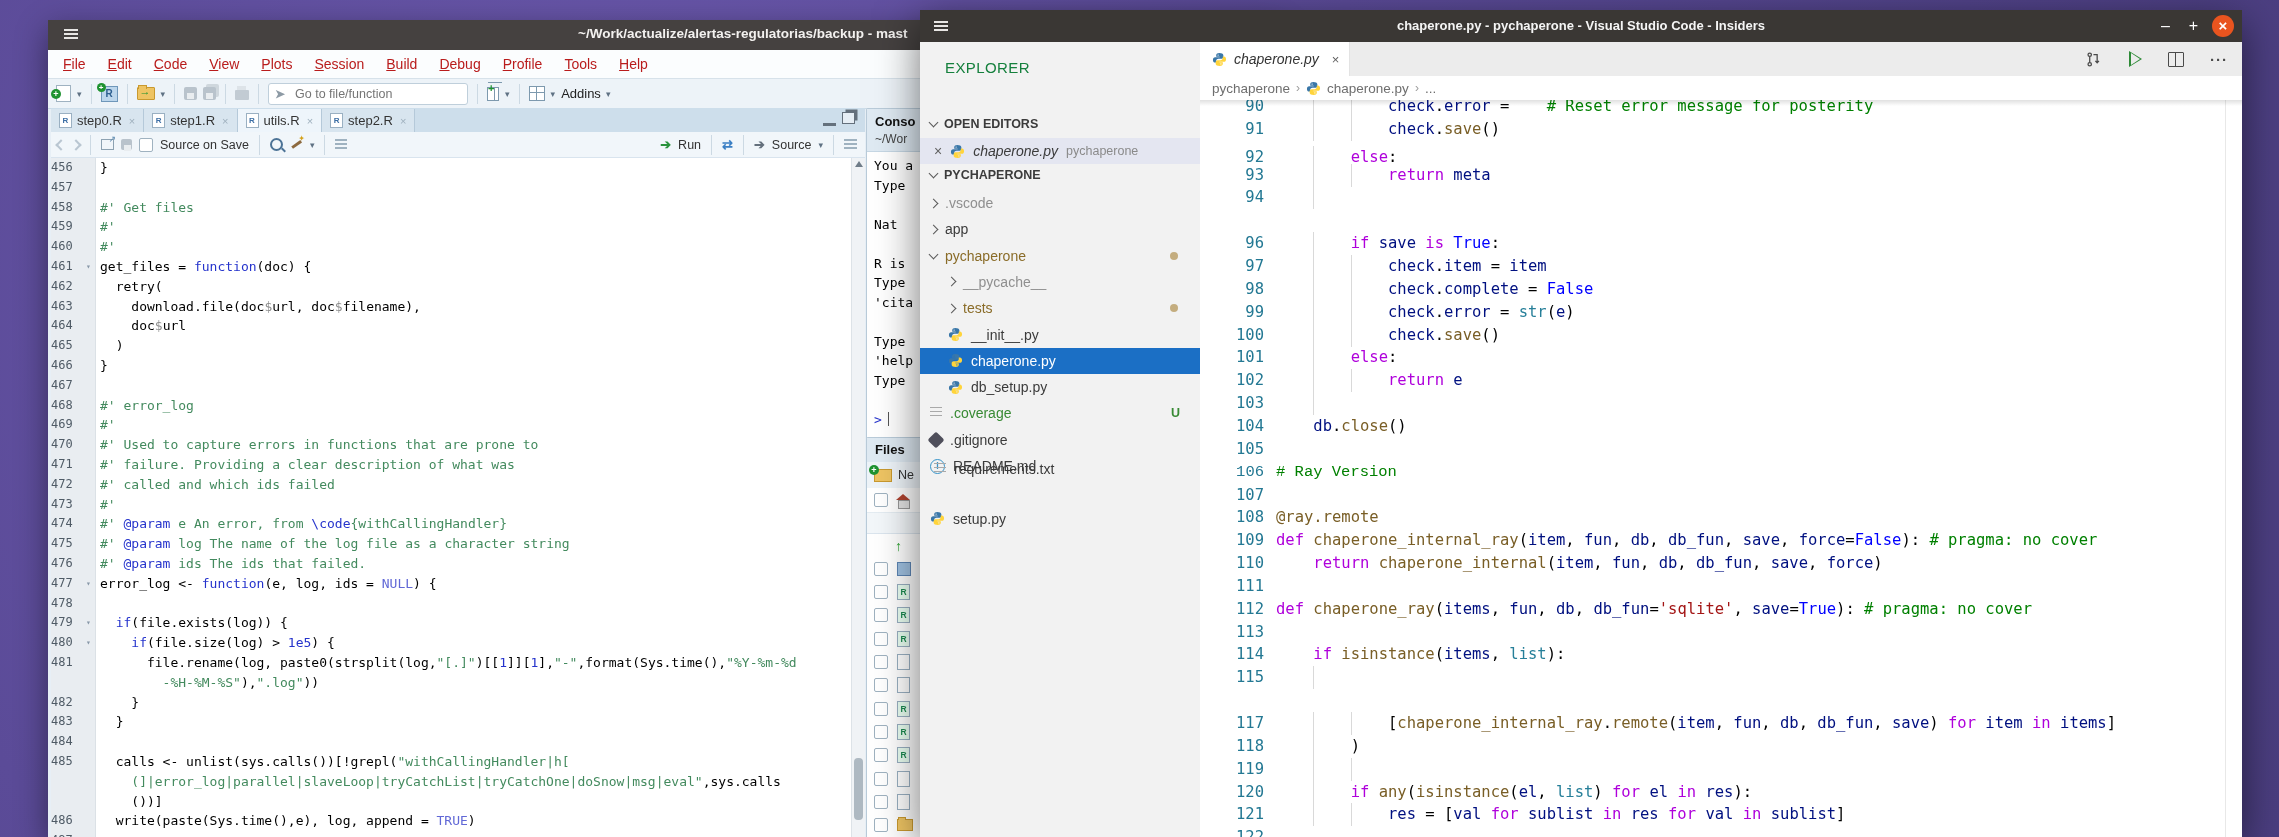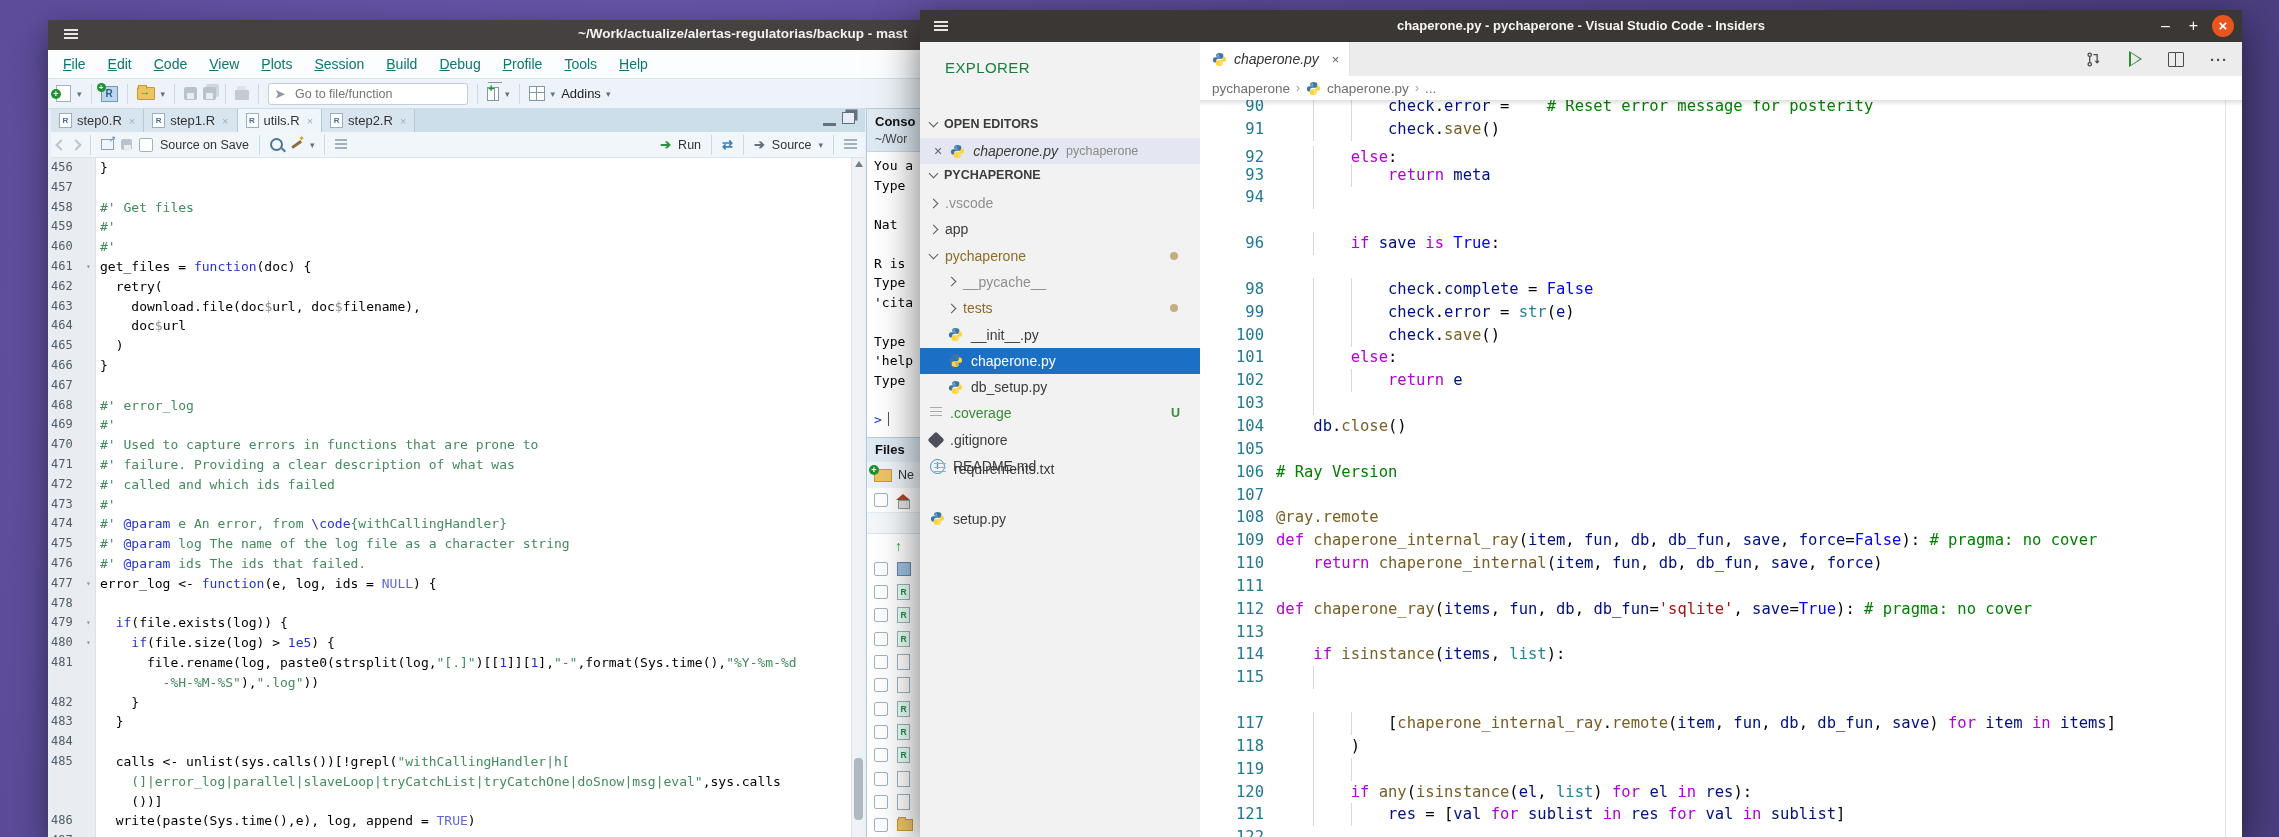--- a/index.html
+++ b/index.html
@@ -12,21 +12,21 @@
       box-shadow:0 10px 30px rgba(0,0,0,.45);z-index:1;}
   .rs-title{position:absolute;left:0;top:0;right:0;height:30px;background:#454140;color:#f3f1ef;}
   .rs-title .ham{position:absolute;left:16px;top:8px;width:14px;height:12px;}
   .bars, .bars::before, .bars::after{display:block;width:14px;height:2px;background:#e8e6e4;content:"";}
   .bars{position:relative;top:1px;}
   .bars::before{position:absolute;top:4px;}
   .bars::after{position:absolute;top:8px;}
   .rs-title .ttl{position:absolute;left:530px;top:6px;font-size:13.5px;font-weight:bold;white-space:nowrap;}
   .rs-menu{position:absolute;left:0;top:30px;right:0;height:28px;background:#fbfdfe;border-bottom:1px solid #d7e2ea;
       display:flex;align-items:center;padding-left:4px;}
-  .rs-menu-item{padding:0 11px;font-size:14px;color:#0f766e;}
+  .rs-menu-item{padding:0 11px;font-size:14px;color:#b91c1c;}
   .rs-toolbar{position:absolute;left:0;top:59px;right:0;height:29px;background:#edf3f8;border-bottom:1px solid #ccdbe6;
       display:flex;align-items:center;padding-left:8px;gap:6px;}
   .tsep{width:1px;height:20px;background:#ccd9e3;margin:0 3px;}
   .caret{font-size:9px;color:#5f7183;}
   .ticon{display:inline-block;position:relative;}
   .i-newfile{width:13px;height:15px;background:#fff;border:1px solid #9fb2c1;}
   .i-newfile::before{content:"+";position:absolute;left:-6px;top:3px;width:10px;height:10px;border-radius:50%;
       background:#1f9331;color:#fff;font-size:9px;line-height:10px;text-align:center;font-weight:bold;}
   .i-proj{width:15px;height:14px;background:#bcd6ec;border:1px solid #6f97ba;color:#2c5e8f;font-size:10px;font-weight:bold;
       text-align:center;line-height:14px;}
@@ -557,29 +557,30 @@
           <span class="sep">›</span>
           <span>...</span>
         </div>
       <div class="vs-code" id="vsCode">
           <div class="vs-row" style="top: -5px;"><span class="num">90</span><span class="guide" style="left: 113.3px;"></span><span class="guide" style="left: 150.6px;"></span><span class="code"><span class="vc-v">            check</span><span class="vc-p">.</span><span class="vc-v">error</span><span class="vc-p"> =    </span><span class="vc-m"># Reset error message for posterity</span></span></div>
           <div class="vs-row" style="top: 17.9px;"><span class="num">91</span><span class="guide" style="left: 113.3px;"></span><span class="guide" style="left: 150.6px;"></span><span class="code"><span class="vc-v">            check</span><span class="vc-p">.</span><span class="vc-f">save</span><span class="vc-p">()</span></span></div>
           <div class="vs-row" style="top: 46px;"><span class="num">92</span><span class="guide" style="left: 113.3px;"></span><span class="code"><span class="vc-k">        else</span><span class="vc-p">:</span></span></div>
           <div class="vs-row" style="top: 63.6px;"><span class="num">93</span><span class="guide" style="left: 113.3px;"></span><span class="guide" style="left: 150.6px;"></span><span class="code"><span class="vc-k">            return</span><span class="vc-p"> </span><span class="vc-v">meta</span></span></div>
           <div class="vs-row" style="top: 86.4px;"><span class="num">94</span><span class="guide" style="left: 113.3px;"></span><span class="code"></span></div>
           <div class="vs-row" style="top: 132.1px;"><span class="num">96</span><span class="guide" style="left: 113.3px;"></span><span class="code"><span class="vc-k">        if</span><span class="vc-p"> </span><span class="vc-v">save</span><span class="vc-p"> </span><span class="vc-k">is</span><span class="vc-p"> </span><span class="vc-b">True</span><span class="vc-p">:</span></span></div>
+          <div class="vs-row" style="top: 155px;"><span class="num">97</span><span class="guide" style="left: 113.3px;"></span><span class="guide" style="left: 150.6px;"></span><span class="code"><span class="vc-v">            check</span><span class="vc-p">.</span><span class="vc-v">item</span><span class="vc-p"> = </span><span class="vc-v">item</span></span></div>
           <div class="vs-row" style="top: 177.8px;"><span class="num">98</span><span class="guide" style="left: 113.3px;"></span><span class="guide" style="left: 150.6px;"></span><span class="code"><span class="vc-v">            check</span><span class="vc-p">.</span><span class="vc-v">complete</span><span class="vc-p"> = </span><span class="vc-b">False</span></span></div>
           <div class="vs-row" style="top: 200.7px;"><span class="num">99</span><span class="guide" style="left: 113.3px;"></span><span class="guide" style="left: 150.6px;"></span><span class="code"><span class="vc-v">            check</span><span class="vc-p">.</span><span class="vc-v">error</span><span class="vc-p"> = </span><span class="vc-c">str</span><span class="vc-p">(</span><span class="vc-v">e</span><span class="vc-p">)</span></span></div>
           <div class="vs-row" style="top: 223.5px;"><span class="num">100</span><span class="guide" style="left: 113.3px;"></span><span class="guide" style="left: 150.6px;"></span><span class="code"><span class="vc-v">            check</span><span class="vc-p">.</span><span class="vc-f">save</span><span class="vc-p">()</span></span></div>
           <div class="vs-row" style="top: 246.4px;"><span class="num">101</span><span class="guide" style="left: 113.3px;"></span><span class="code"><span class="vc-k">        else</span><span class="vc-p">:</span></span></div>
           <div class="vs-row" style="top: 269.2px;"><span class="num">102</span><span class="guide" style="left: 113.3px;"></span><span class="guide" style="left: 150.6px;"></span><span class="code"><span class="vc-k">            return</span><span class="vc-p"> </span><span class="vc-v">e</span></span></div>
           <div class="vs-row" style="top: 292.1px;"><span class="num">103</span><span class="guide" style="left: 113.3px;"></span><span class="code"></span></div>
           <div class="vs-row" style="top: 314.9px;"><span class="num">104</span><span class="code"><span class="vc-v">    db</span><span class="vc-p">.</span><span class="vc-f">close</span><span class="vc-p">()</span></span></div>
           <div class="vs-row" style="top: 337.8px;"><span class="num">105</span><span class="code"></span></div>
-          <div class="vs-row" style="top: 360.6px;"><span class="num">106</span><span class="code"><span class="vc-m"># Ray Version</span></span></div>
+          <div class="vs-row" style="top: 360.6px; font-family: Liberation Mono, monospace;"><span class="num">106</span><span class="code"><span class="vc-m"># Ray Version</span></span></div>
           <div class="vs-row" style="top: 383.5px;"><span class="num">107</span><span class="code"></span></div>
           <div class="vs-row" style="top: 406.3px;"><span class="num">108</span><span class="code"><span class="vc-f">@ray.remote</span></span></div>
           <div class="vs-row" style="top: 429.2px;"><span class="num">109</span><span class="code"><span class="vc-k">def</span><span class="vc-p"> </span><span class="vc-f">chaperone_internal_ray</span><span class="vc-p">(</span><span class="vc-v">item</span><span class="vc-p">, </span><span class="vc-v">fun</span><span class="vc-p">, </span><span class="vc-v">db</span><span class="vc-p">, </span><span class="vc-v">db_fun</span><span class="vc-p">, </span><span class="vc-v">save</span><span class="vc-p">, </span><span class="vc-v">force</span><span class="vc-p">=</span><span class="vc-b">False</span><span class="vc-p">): </span><span class="vc-m"># pragma: no cover</span></span></div>
           <div class="vs-row" style="top: 452px;"><span class="num">110</span><span class="code"><span class="vc-k">    return</span><span class="vc-p"> </span><span class="vc-f">chaperone_internal</span><span class="vc-p">(</span><span class="vc-v">item</span><span class="vc-p">, </span><span class="vc-v">fun</span><span class="vc-p">, </span><span class="vc-v">db</span><span class="vc-p">, </span><span class="vc-v">db_fun</span><span class="vc-p">, </span><span class="vc-v">save</span><span class="vc-p">, </span><span class="vc-v">force</span><span class="vc-p">)</span></span></div>
           <div class="vs-row" style="top: 474.9px;"><span class="num">111</span><span class="code"></span></div>
           <div class="vs-row" style="top: 497.7px;"><span class="num">112</span><span class="code"><span class="vc-k">def</span><span class="vc-p"> </span><span class="vc-f">chaperone_ray</span><span class="vc-p">(</span><span class="vc-v">items</span><span class="vc-p">, </span><span class="vc-v">fun</span><span class="vc-p">, </span><span class="vc-v">db</span><span class="vc-p">, </span><span class="vc-v">db_fun</span><span class="vc-p">=</span><span class="vc-s">'sqlite'</span><span class="vc-p">, </span><span class="vc-v">save</span><span class="vc-p">=</span><span class="vc-b">True</span><span class="vc-p">): </span><span class="vc-m"># pragma: no cover</span></span></div>
           <div class="vs-row" style="top: 520.6px;"><span class="num">113</span><span class="code"></span></div>
           <div class="vs-row" style="top: 543.4px;"><span class="num">114</span><span class="code"><span class="vc-k">    if</span><span class="vc-p"> </span><span class="vc-f">isinstance</span><span class="vc-p">(</span><span class="vc-v">items</span><span class="vc-p">, </span><span class="vc-c">list</span><span class="vc-p">):</span></span></div>
           <div class="vs-row" style="top: 566.3px;"><span class="num">115</span><span class="guide" style="left: 113.3px;"></span><span class="code"></span></div>
           <div class="vs-row" style="top: 612px;"><span class="num">117</span><span class="guide" style="left: 113.3px;"></span><span class="guide" style="left: 150.6px;"></span><span class="code"><span class="vc-p">            [</span><span class="vc-f">chaperone_internal_ray</span><span class="vc-p">.</span><span class="vc-f">remote</span><span class="vc-p">(</span><span class="vc-v">item</span><span class="vc-p">, </span><span class="vc-v">fun</span><span class="vc-p">, </span><span class="vc-v">db</span><span class="vc-p">, </span><span class="vc-v">db_fun</span><span class="vc-p">, </span><span class="vc-v">save</span><span class="vc-p">) </span><span class="vc-k">for</span><span class="vc-p"> </span><span class="vc-v">item</span><span class="vc-p"> </span><span class="vc-k">in</span><span class="vc-p"> </span><span class="vc-v">items</span><span class="vc-p">]</span></span></div>

